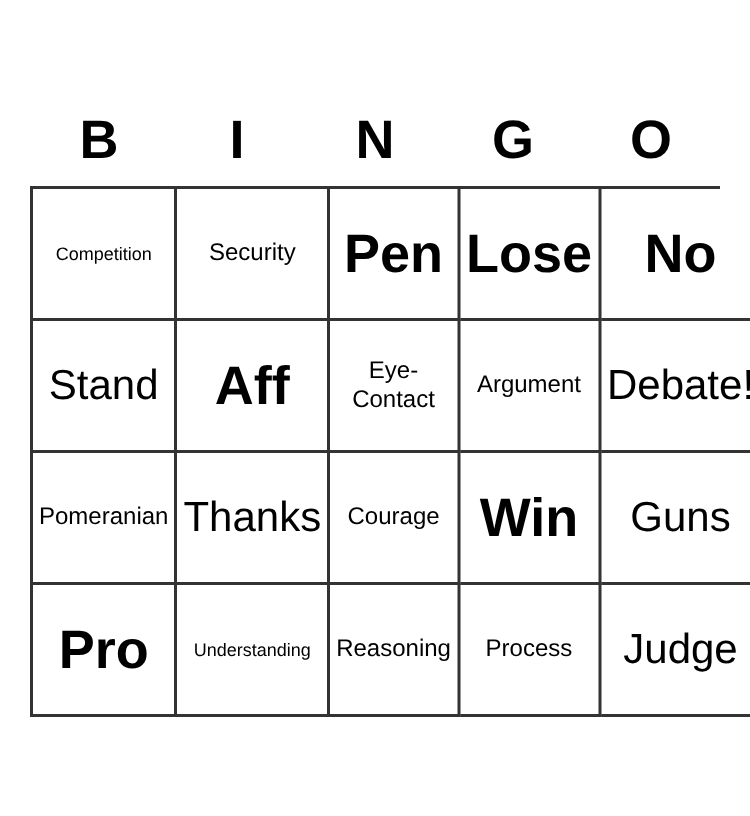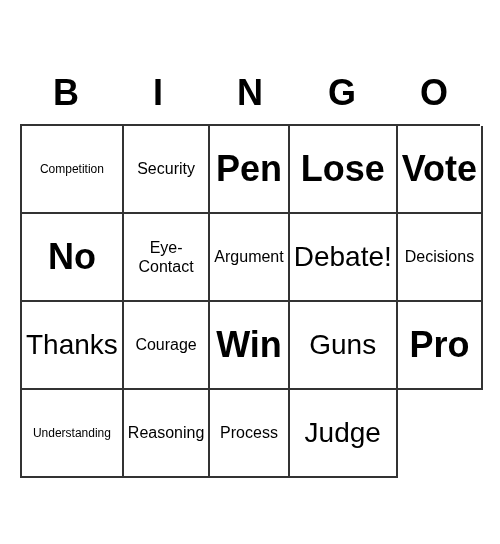--- a/index.html
+++ b/index.html
@@ -81,36 +81,39 @@
       <div class="bingo-cell">
         <span class="size-medium">Security</span>
       </div>
       <div class="bingo-cell">
         <span class="size-xlarge">Pen</span>
       </div>
       <div class="bingo-cell">
         <span class="size-xlarge">Lose</span>
       </div>
       <div class="bingo-cell">
-        <span class="size-xlarge">Vote</span>
+        <span class="size-xlarge">No</span>
       </div>
       <div class="bingo-cell">
-        <span class="size-xlarge">No</span>
+        <span class="size-large">Stand</span>
+      </div>
+      <div class="bingo-cell">
+        <span class="size-xlarge">Aff</span>
       </div>
       <div class="bingo-cell">
         <span class="size-medium">Eye-Contact</span>
       </div>
       <div class="bingo-cell">
         <span class="size-medium">Argument</span>
       </div>
       <div class="bingo-cell">
         <span class="size-large">Debate!</span>
       </div>
       <div class="bingo-cell">
-        <span class="size-medium">Decisions</span>
+        <span class="size-medium">Pomeranian</span>
       </div>
       <div class="bingo-cell">
         <span class="size-large">Thanks</span>
       </div>
       <div class="bingo-cell">
         <span class="size-medium">Courage</span>
       </div>
       <div class="bingo-cell">
         <span class="size-xlarge">Win</span>
       </div>

